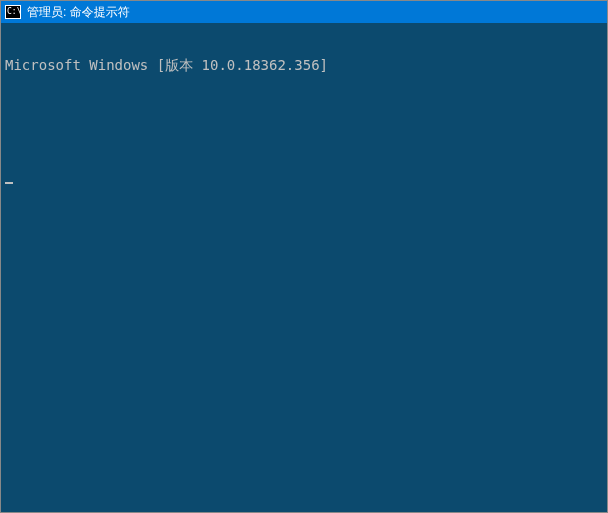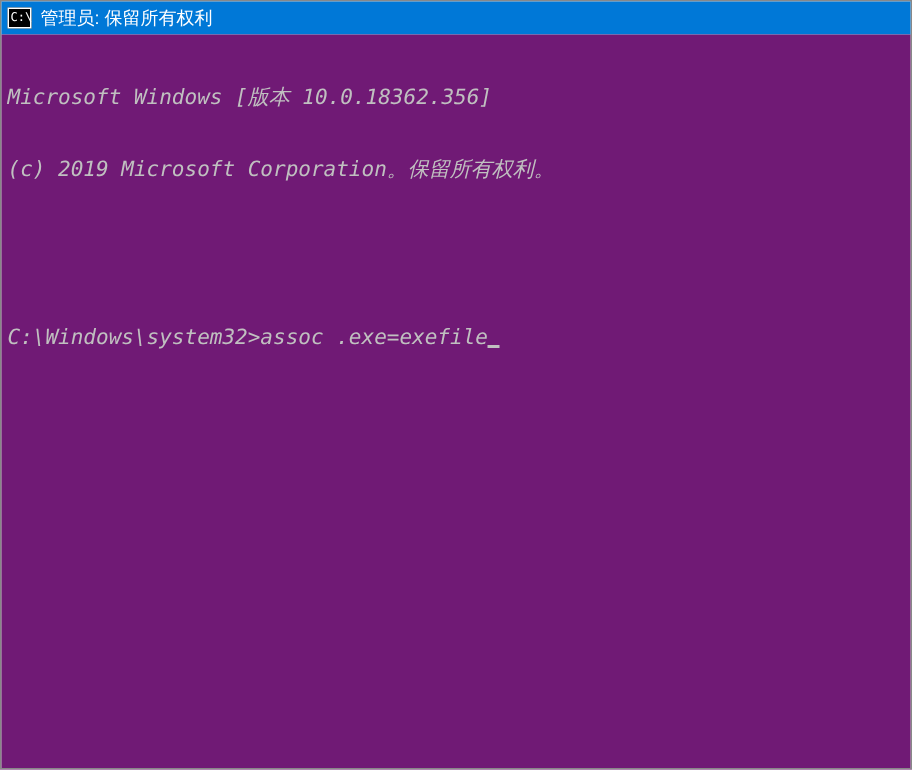--- a/index.html
+++ b/index.html
@@ -42,31 +42,30 @@
       padding-left: 1px;
     }
     .titlebar-icon-text {
       color: #fff;
       font-size: 8px;
       font-family: monospace;
       line-height: 1;
     }
     .terminal {
       flex: 1;
-      background: #701a75;
+      background: #0c4a6e;
       color: #c0c0c0;
       font-family: "NSimSun", "SimSun", "Consolas", monospace;
       font-size: 14px;
       line-height: 16px;
       padding: 2px 4px;
       white-space: pre-wrap;
       word-break: break-all;
       overflow: hidden;
       position: relative;
-      font-style: italic;
     }
     .line {
       display: block;
     }
     .cursor {
       display: inline-block;
       width: 8px;
       height: 2px;
       background: #c0c0c0;
       vertical-align: bottom;
@@ -86,23 +85,22 @@
     }
   </style>
 </head>
 <body>
 
 <div class="window">
   <div class="titlebar">
     <div class="titlebar-icon">
       <span class="titlebar-icon-text">C:\</span>
     </div>
-    <span>管理员: 保留所有权利</span>
+    <span>管理员: 命令提示符</span>
   </div>
   <div class="terminal">
     <span class="line">Microsoft Windows [版本 10.0.18362.356]</span>
-    <span class="line">(c) 2019 Microsoft Corporation。保留所有权利。</span>
     <span class="line"></span>
     <span class="line"></span>
-    <span class="line"><span>C:\Windows\system32&gt;assoc .exe=exefile</span><span class="cursor"></span></span>
+    <span class="line"><span class="cursor"></span></span>
     <div class="scrollbar"></div>
   </div>
 </div>
 
 </body></html>

